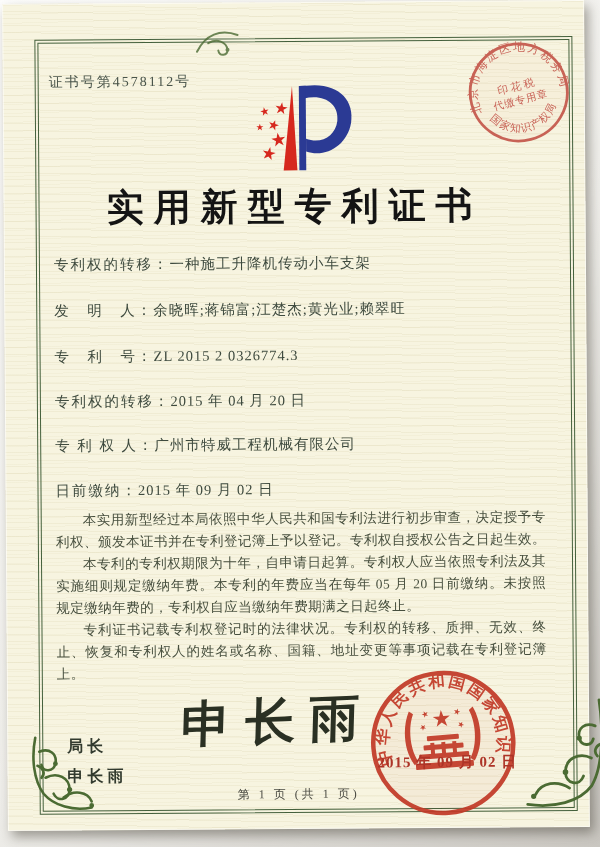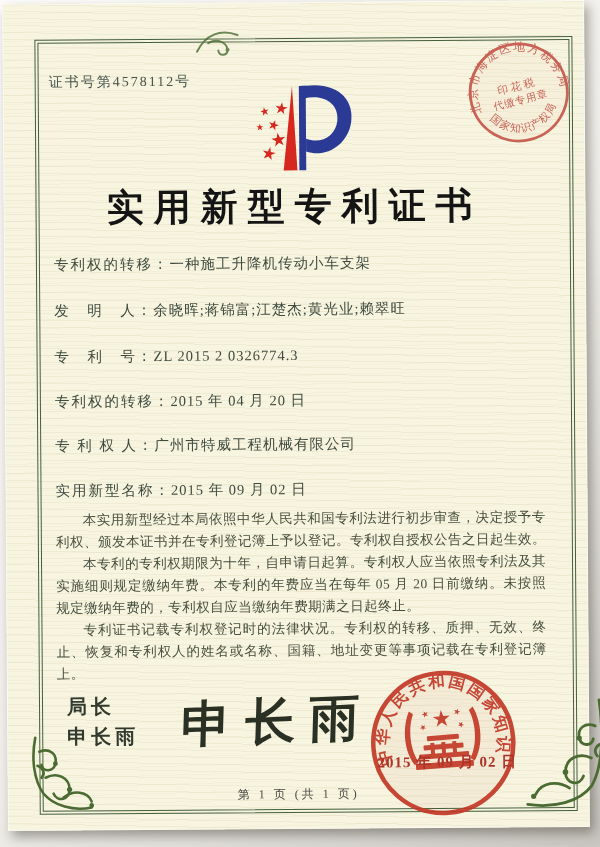--- a/index.html
+++ b/index.html
@@ -37,21 +37,21 @@
   .fields{position:absolute;left:0;top:0;}
   .field-row{
     position:absolute;left:50px;font-size:14.5px;color:#3e4a3e;letter-spacing:1px;white-space:nowrap;
   }
   .field-row .lab{letter-spacing:2px;}
   .paras{
     position:absolute;left:50px;right:42px;top:506px;
     font-size:13.5px;line-height:22px;color:#474f3e;text-align:justify;letter-spacing:.5px;
   }
   .paras p{margin:0;text-indent:2em;}
-  .director{position:absolute;left:60px;top:688px;font-size:20px;font-weight:700;color:#323a2e;letter-spacing:4px;line-height:30px;}
+  .director{position:absolute;left:60px;top:728px;font-size:16px;font-weight:700;color:#323a2e;letter-spacing:4px;line-height:30px;}
   .signature{
     position:absolute;left:150px;top:686px;width:240px;text-align:center;
     font-size:50px;font-weight:700;color:#2a3023;letter-spacing:14px;
     transform:rotate(-2deg) skewX(-4deg);white-space:nowrap;
   }
   .seal{position:absolute;left:356px;top:662px;width:160px;height:160px;transform:rotate(-4deg);opacity:.93;}
   .seal-date{
     position:absolute;left:352px;top:752px;width:176px;text-align:center;
     font-size:15px;font-weight:700;color:#ad3427;letter-spacing:1px;white-space:nowrap;
   }
@@ -130,21 +130,21 @@
     <div class="field-row" style="top:344px">
       <span class="lab">专　利　号：</span><span>ZL 2015 2 0326774.3</span>
     </div>
     <div class="field-row" style="top:389px">
       <span class="lab">专利权的转移：</span><span>2015 年 04 月 20 日</span>
     </div>
     <div class="field-row" style="top:433px">
       <span class="lab">专 利 权 人：</span><span>广州市特威工程机械有限公司</span>
     </div>
     <div class="field-row" style="top:478px">
-      <span class="lab">实用新型名称：</span><span>2015 年 09 月 02 日</span>
+      <span class="lab">日前缴纳：</span><span>2015 年 09 月 02 日</span>
     </div>
   </div>
 
   <div class="paras">
     <p>本实用新型经过本局依照中华人民共和国专利法进行初步审查，决定授予专利权、颁发本证书并在专利登记簿上予以登记。专利权自授权公告之日起生效。</p>
     <p>本专利的专利权期限为十年，自申请日起算。专利权人应当依照专利法及其实施细则规定缴纳年费。本专利的年费应当在每年 05 月 20 日前缴纳。未按照规定缴纳年费的，专利权自应当缴纳年费期满之日起终止。</p>
     <p>专利证书记载专利权登记时的法律状况。专利权的转移、质押、无效、终止、恢复和专利权人的姓名或名称、国籍、地址变更等事项记载在专利登记簿上。</p>
   </div>
 
   <div class="director">

